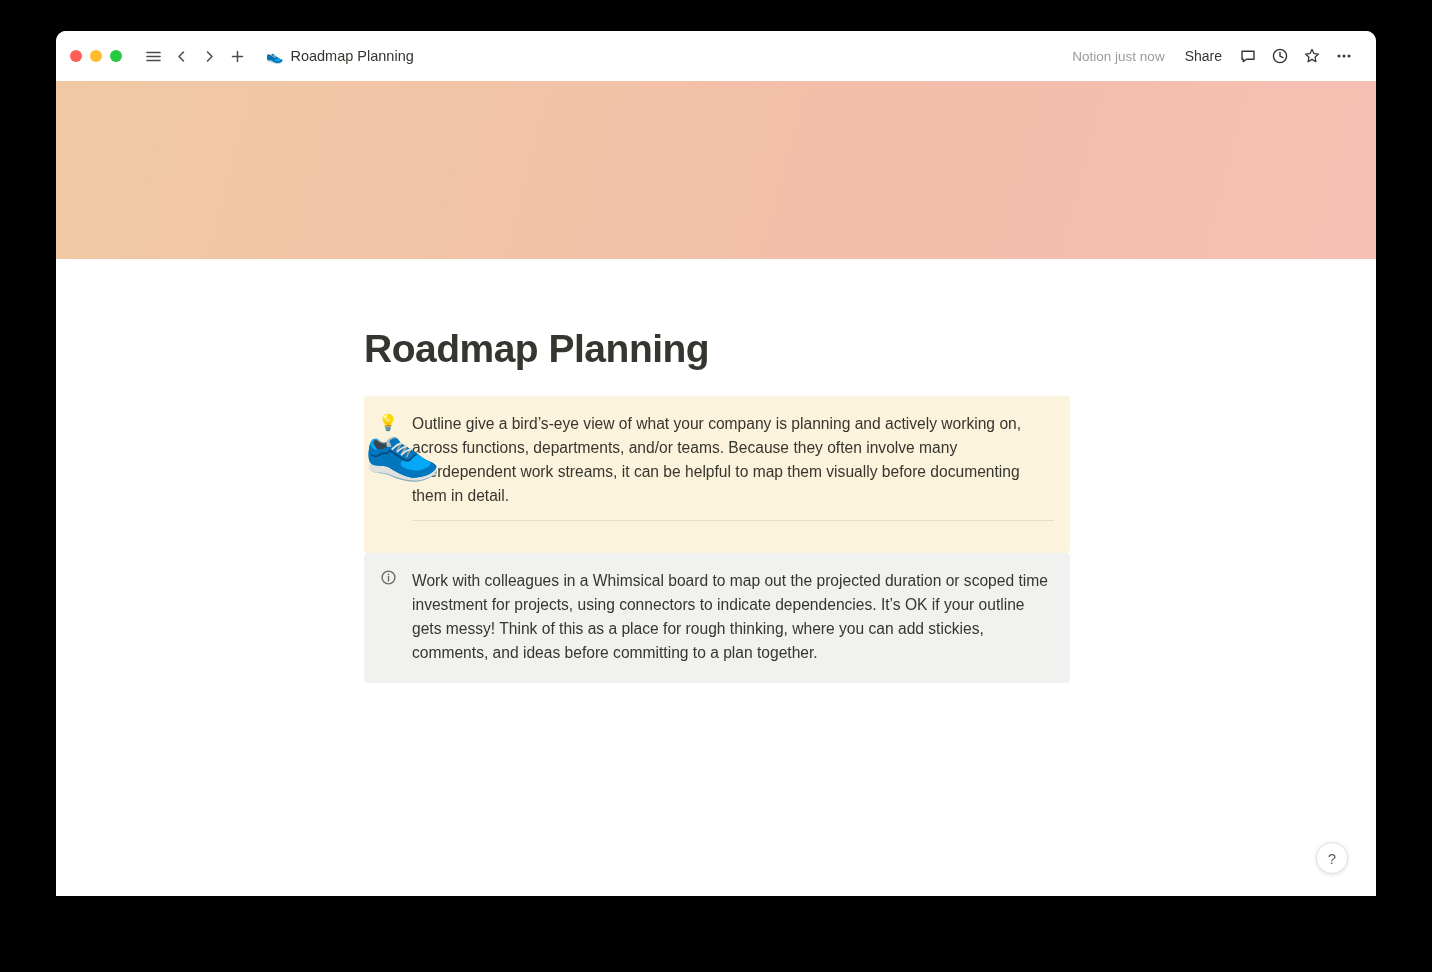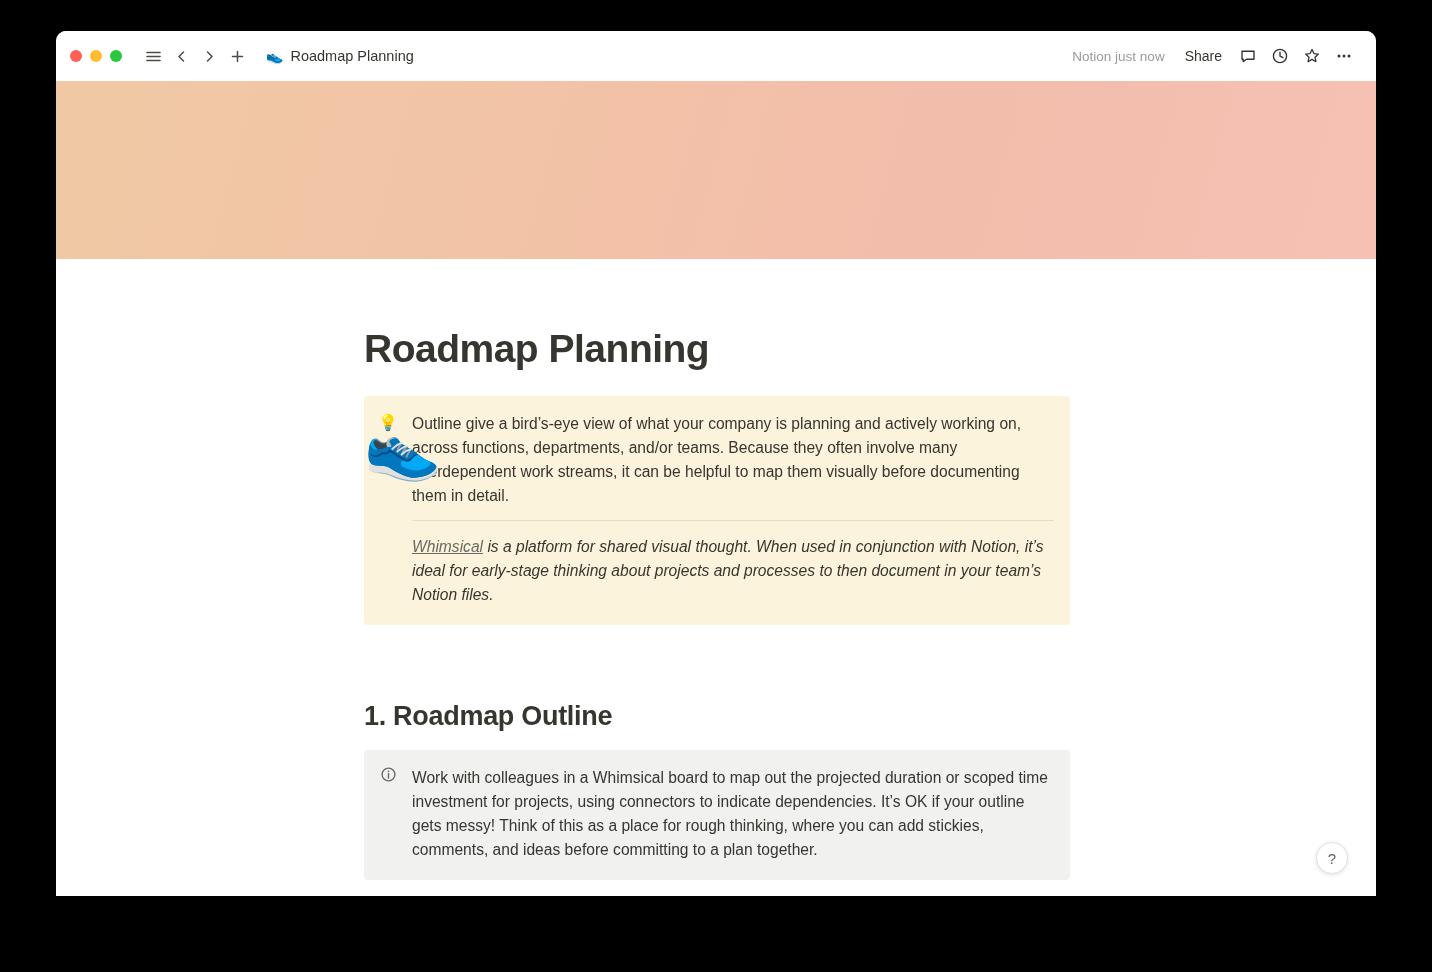--- a/index.html
+++ b/index.html
@@ -263,25 +263,23 @@
 
     <div class="content">
 
       <h1 class="title">Roadmap Planning</h1>
 
       <div class="callout yellow">
         <div class="cicon">💡</div>
         <div class="ctext">
           <p>Outline give a bird’s-eye view of what your company is planning and actively working on, across functions, departments, and/or teams. Because they often involve many interdependent work streams, it can be helpful to map them visually before documenting them in detail.</p>
           <div class="divider"></div>
-          <p class="note"><span class="link-underline">Whimsical</span><span> is a platform for shared visual thought. When used in conjunction with Notion, it’s ideal for early-stage thinking about projects and processes to then document in your team’s Notion files.</span></p>
         </div>
       </div>
 
-      <h2 class="section">1. Roadmap Outline</h2>
 
       <div class="callout gray">
         <div class="cicon">
           <svg width="17" height="17" viewBox="0 0 17 17" fill="none" stroke="#6b6a64" stroke-width="1.4" stroke-linecap="round">
             <circle cx="8.5" cy="8.5" r="6.4"></circle>
             <line x1="8.5" y1="7.6" x2="8.5" y2="12"></line>
             <circle cx="8.5" cy="5.3" r="0.85" fill="#6b6a64" stroke="none"></circle>
           </svg>
         </div>
         <div class="ctext">

